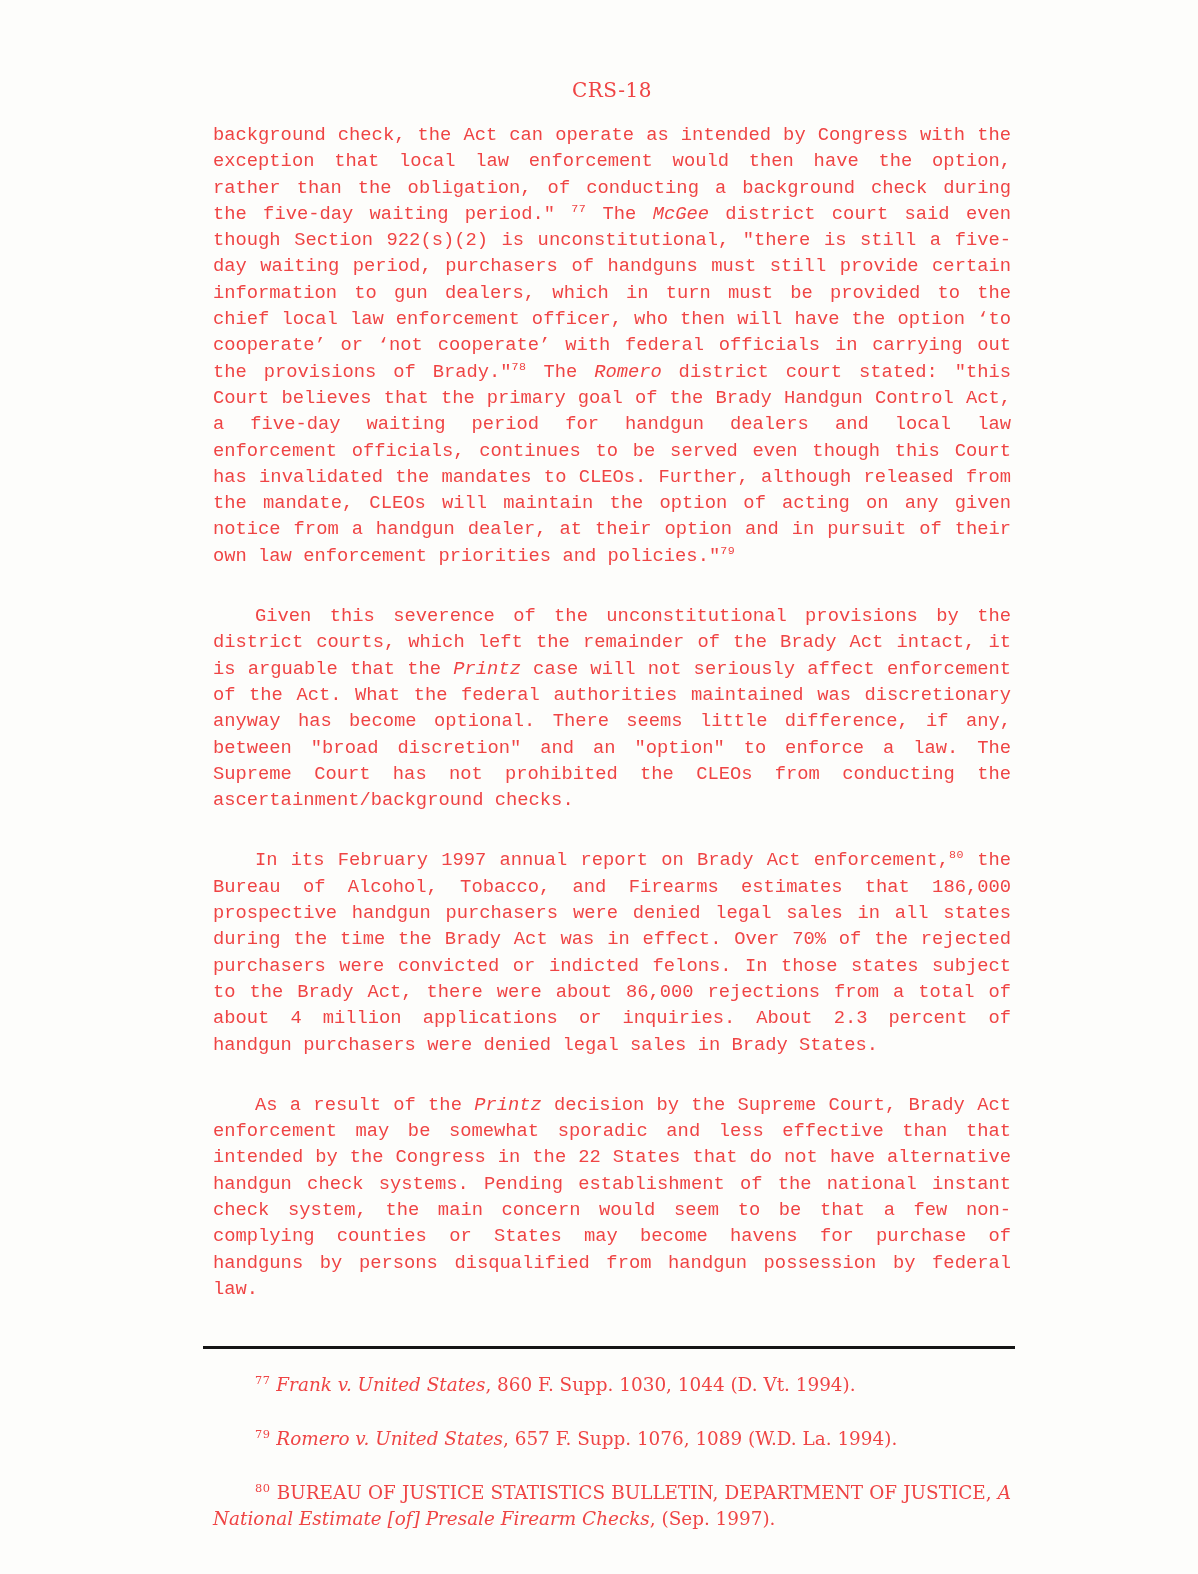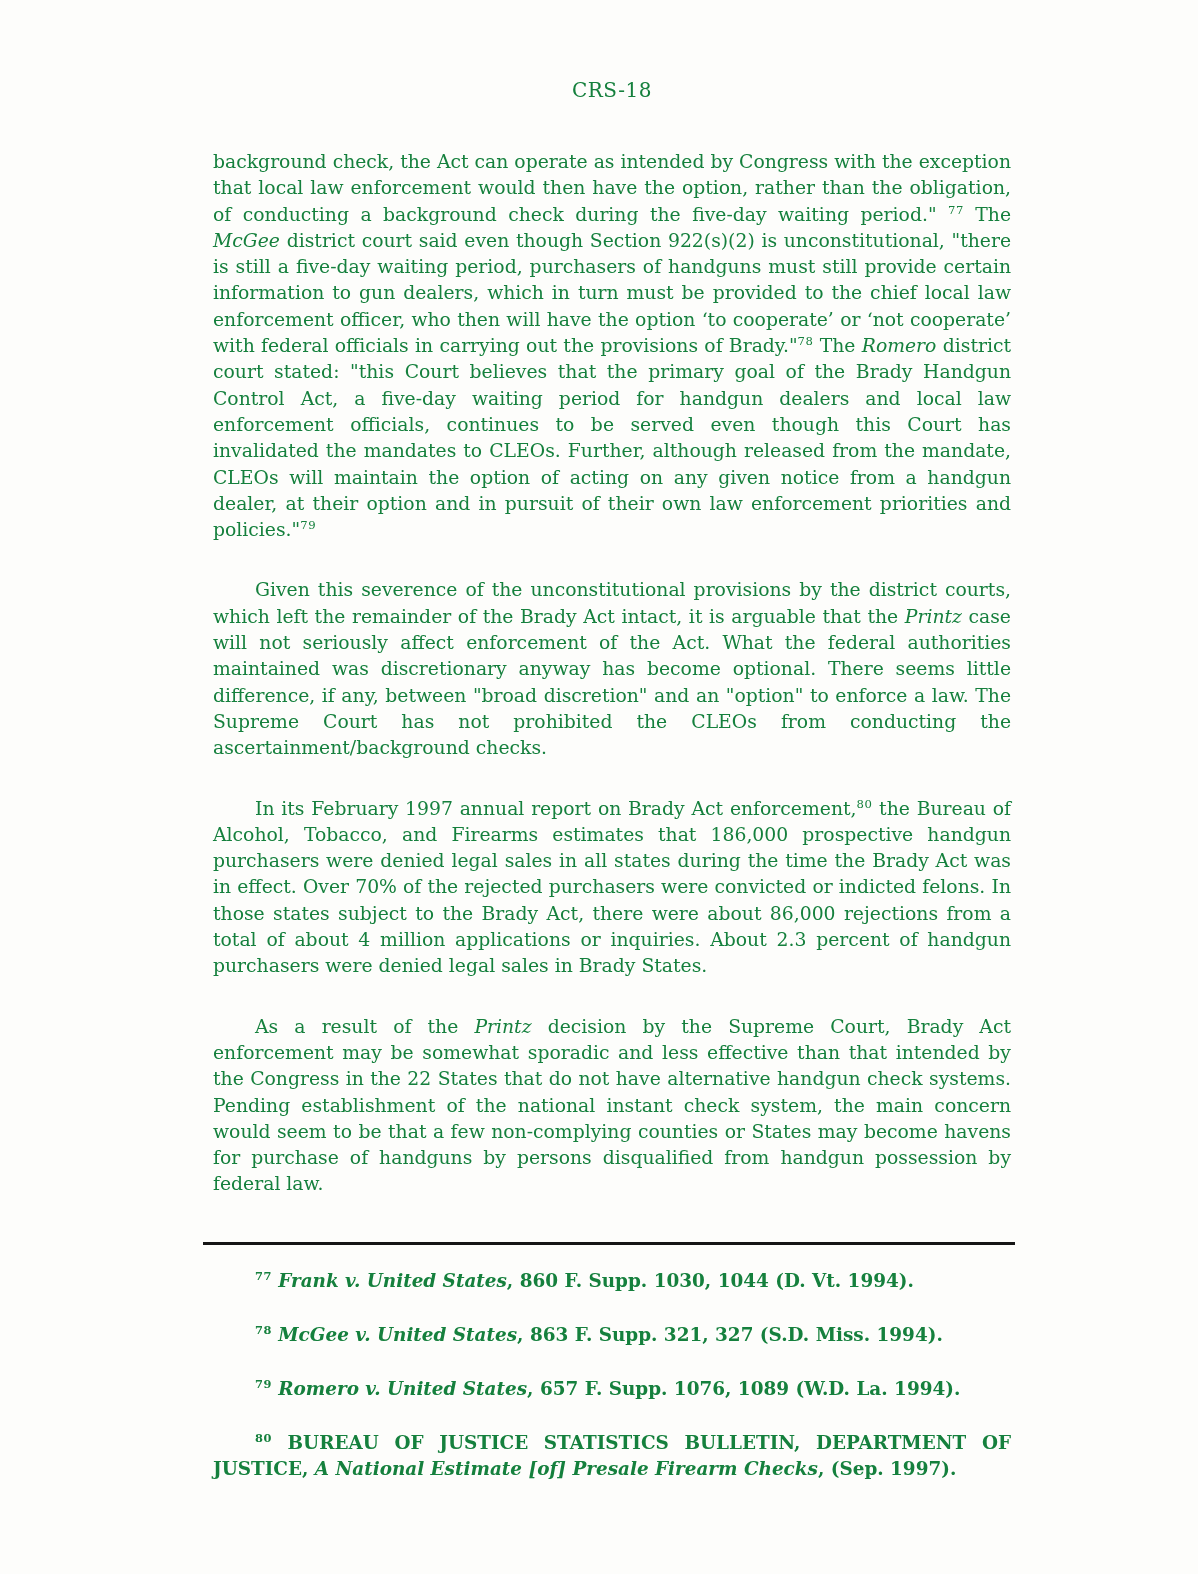--- a/index.html
+++ b/index.html
@@ -8,36 +8,37 @@
     background: #d9d9d9;
   }
   .page {
     position: relative;
     width: 1198px;
     height: 1574px;
     margin: 0 auto;
     background: #fdfdfb;
     overflow: hidden;
     font-family: "DejaVu Serif", "Liberation Serif", serif;
-    color: #15803d;
+    color: #ef4444;
   }
   .content {
     position: absolute;
     left: 213px;
     top: 0;
     width: 798px;
   }
   .page-header {
     margin-top: 78px;
     text-align: center;
     font-size: 20px;
     letter-spacing: 0.5px;
   }
   .body-text {
-    margin-top: 47px;
+    margin-top: 20px;
+    font-family: Liberation Mono, monospace;
   }
   p.para {
     font-size: 18.8px;
     line-height: 26.3px;
     text-align: justify;
     margin: 0 0 34px 0;
   }
   p.para.indent {
     text-indent: 42px;
   }
@@ -56,21 +57,20 @@
   }
   .footnotes {
     margin-top: 23px;
   }
   .footnote {
     font-size: 18.4px;
     line-height: 26px;
     text-align: justify;
     text-indent: 42px;
     margin: 0 0 28px 0;
-    font-weight: bold;
   }
 </style>
 </head>
 <body>
 
 <div class="page">
   <div class="content">
 
     <div class="page-header">CRS-18</div>
 
@@ -78,19 +78,18 @@
       <p class="para"><span>background check, the Act can operate as intended by Congress with the exception that local law enforcement would then have the option, rather than the obligation, of conducting a background check during the five-day waiting period." </span><sup class="fnref">77</sup><span> The </span><span style="font-style: italic;">McGee</span><span> district court said even though Section 922(s)(2) is unconstitutional, "there is still a five-day waiting period, purchasers of handguns must still provide certain information to gun dealers, which in turn must be provided to the chief local law enforcement officer, who then will have the option ‘to cooperate’ or ‘not cooperate’ with federal officials in carrying out the provisions of Brady."</span><sup class="fnref">78</sup><span> The </span><span style="font-style: italic;">Romero</span><span> district court stated: "this Court believes that the primary goal of the Brady Handgun Control Act, a five-day waiting period for handgun dealers and local law enforcement officials, continues to be served even though this Court has invalidated the mandates to CLEOs. Further, although released from the mandate, CLEOs will maintain the option of acting on any given notice from a handgun dealer, at their option and in pursuit of their own law enforcement priorities and policies."</span><sup class="fnref">79</sup></p>
       <p class="para indent"><span>Given this severence of the unconstitutional provisions by the district courts, which left the remainder of the Brady Act intact, it is arguable that the </span><span style="font-style: italic;">Printz</span><span> case will not seriously affect enforcement of the Act. What the federal authorities maintained was discretionary anyway has become optional. There seems little difference, if any, between "broad discretion" and an "option" to enforce a law. The Supreme Court has not prohibited the CLEOs from conducting the ascertainment/background checks.</span></p>
       <p class="para indent"><span>In its February 1997 annual report on Brady Act enforcement,</span><sup class="fnref">80</sup><span> the Bureau of Alcohol, Tobacco, and Firearms estimates that 186,000 prospective handgun purchasers were denied legal sales in all states during the time the Brady Act was in effect. Over 70% of the rejected purchasers were convicted or indicted felons. In those states subject to the Brady Act, there were about 86,000 rejections from a total of about 4 million applications or inquiries. About 2.3 percent of handgun purchasers were denied legal sales in Brady States.</span></p>
       <p class="para indent"><span>As a result of the </span><span style="font-style: italic;">Printz</span><span> decision by the Supreme Court, Brady Act enforcement may be somewhat sporadic and less effective than that intended by the Congress in the 22 States that do not have alternative handgun check systems. Pending establishment of the national instant check system, the main concern would seem to be that a few non-complying counties or States may become havens for purchase of handguns by persons disqualified from handgun possession by federal law.</span></p>
     </div>
 
     <div class="fn-sep"></div>
 
     <div class="footnotes">
       <p class="footnote"><sup class="fnref">77</sup><span> </span><span style="font-style: italic;">Frank v. United States</span><span>, 860 F. Supp. 1030, 1044 (D. Vt. 1994).</span></p>
-      <p class="footnote"><sup class="fnref">78</sup><span> </span><span style="font-style: italic;">McGee v. United States</span><span>, 863 F. Supp. 321, 327 (S.D. Miss. 1994).</span></p>
       <p class="footnote"><sup class="fnref">79</sup><span> </span><span style="font-style: italic;">Romero v. United States</span><span>, 657 F. Supp. 1076, 1089 (W.D. La. 1994).</span></p>
       <p class="footnote"><sup class="fnref">80</sup><span> BUREAU OF JUSTICE STATISTICS BULLETIN, DEPARTMENT OF JUSTICE, </span><span style="font-style: italic;">A National Estimate [of] Presale Firearm Checks</span><span>, (Sep. 1997).</span></p>
     </div>
 
   </div>
 </div>
 
 </body></html>

